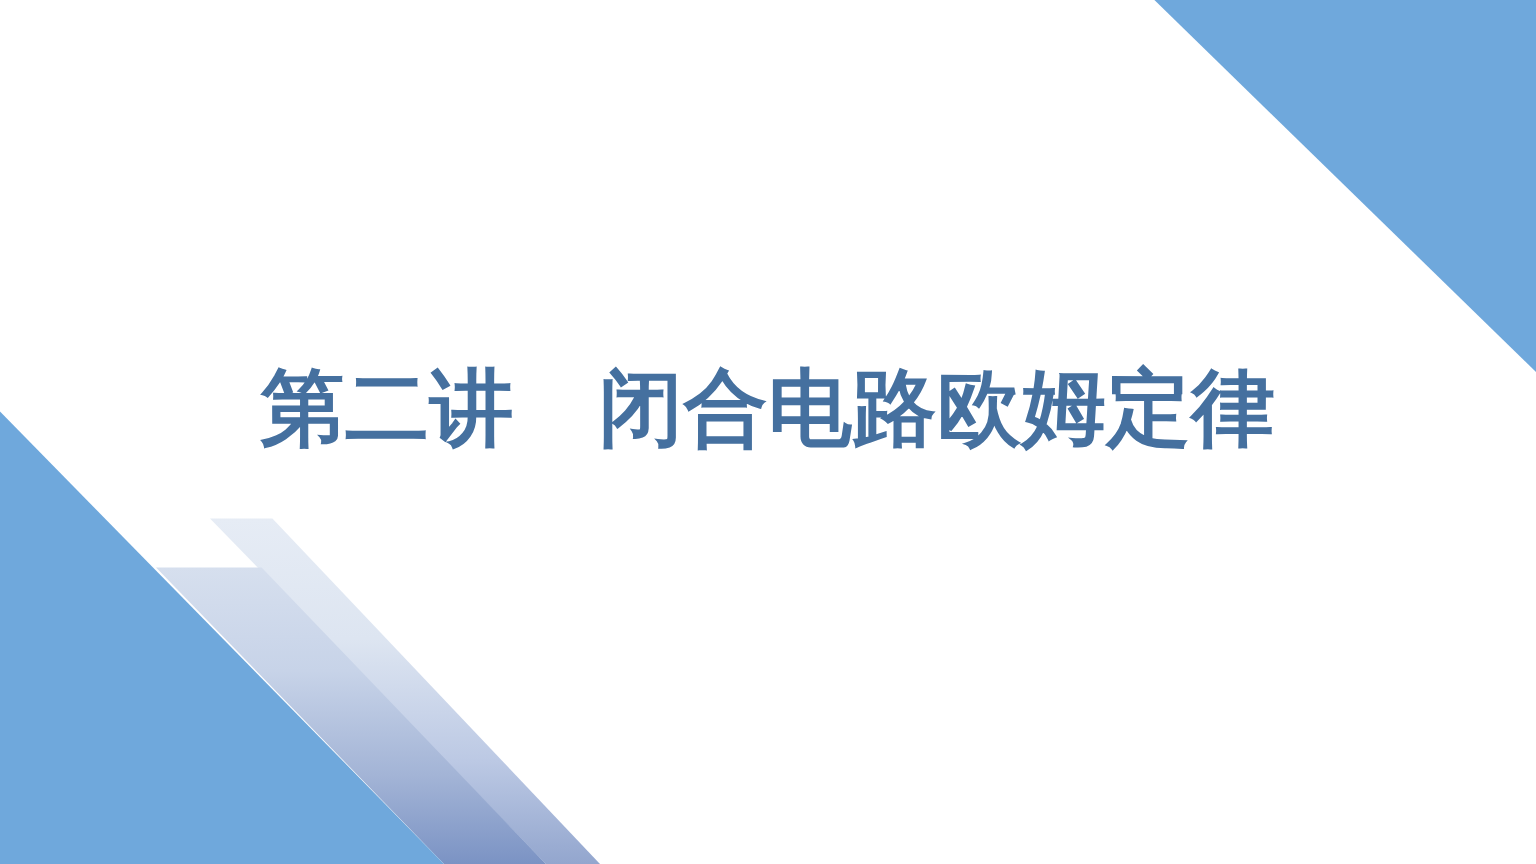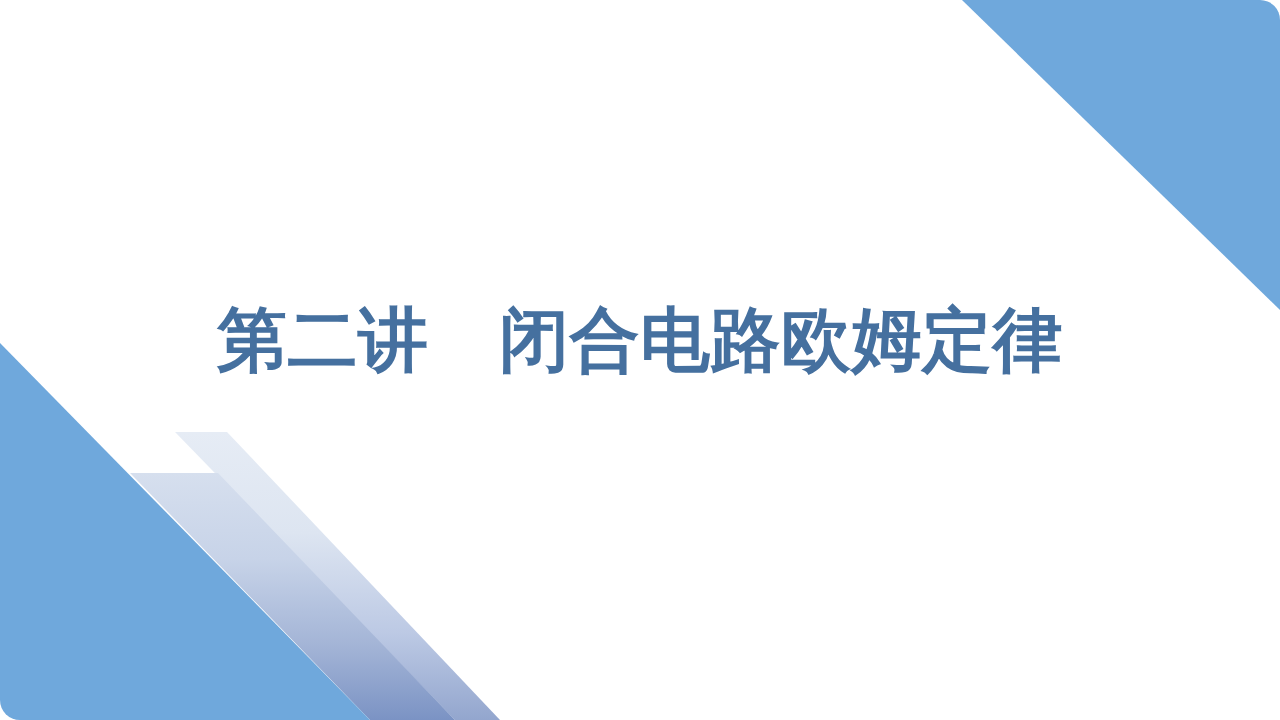--- a/index.html
+++ b/index.html
@@ -39,21 +39,21 @@
     font-size: 70px;
     line-height: 1.12;
     letter-spacing: 0.5px;
     white-space: pre;
     margin: 0;
   }
 </style>
 </head>
 <body>
 
-<div id="slide" style="background: rgb(255, 255, 255); border-radius: 20px;">
+<div id="slide" style="background: rgb(255, 255, 255);">
 
   <svg class="decor-layer" viewBox="0 0 1280 720" width="1280" height="720" xmlns="http://www.w3.org/2000/svg" preserveAspectRatio="none">
     <defs>
       <linearGradient id="gradOuter" x1="0" y1="0" x2="0" y2="1">
         <stop offset="0%" stop-color="#e6ecf5"></stop>
         <stop offset="35%" stop-color="#dde5f1"></stop>
         <stop offset="70%" stop-color="#bcc9e4"></stop>
         <stop offset="100%" stop-color="#93a6ce"></stop>
       </linearGradient>
       <linearGradient id="gradInner" x1="0" y1="0" x2="0" y2="1">

